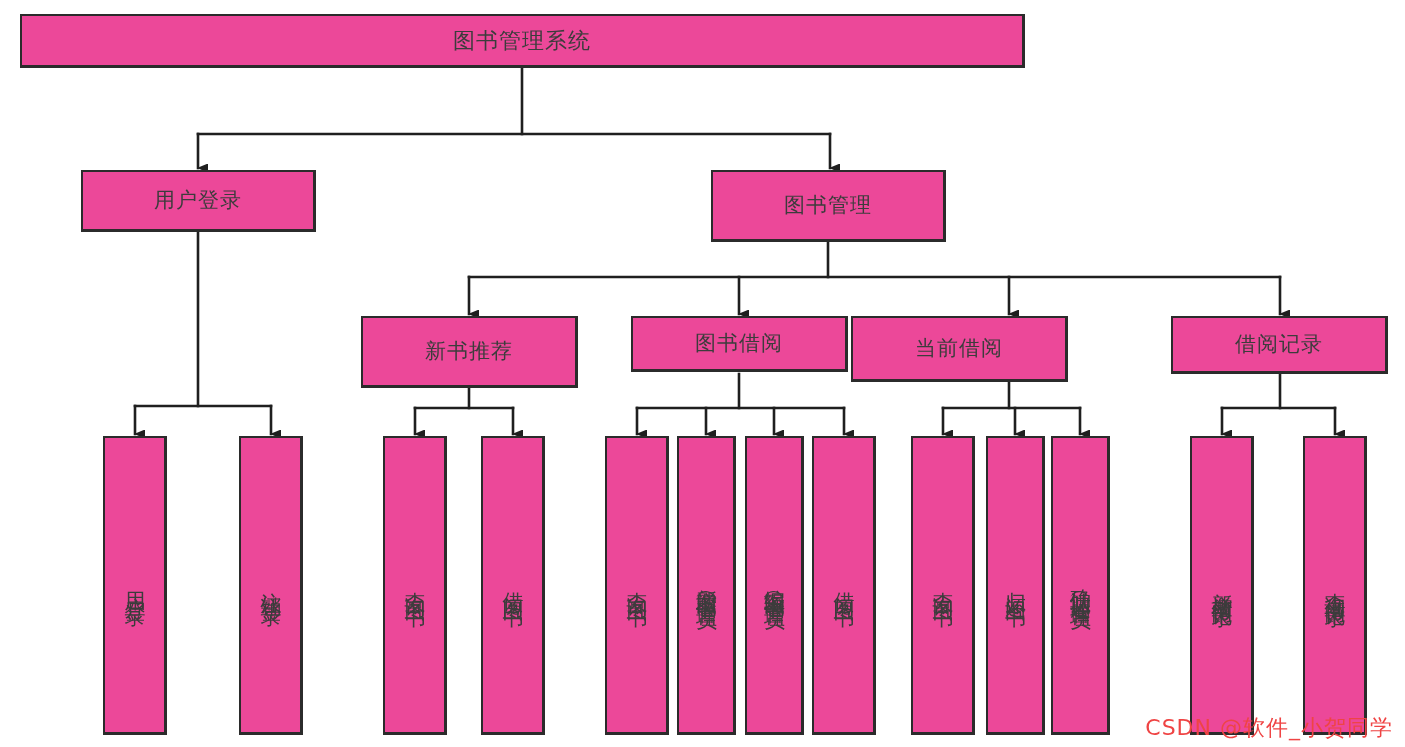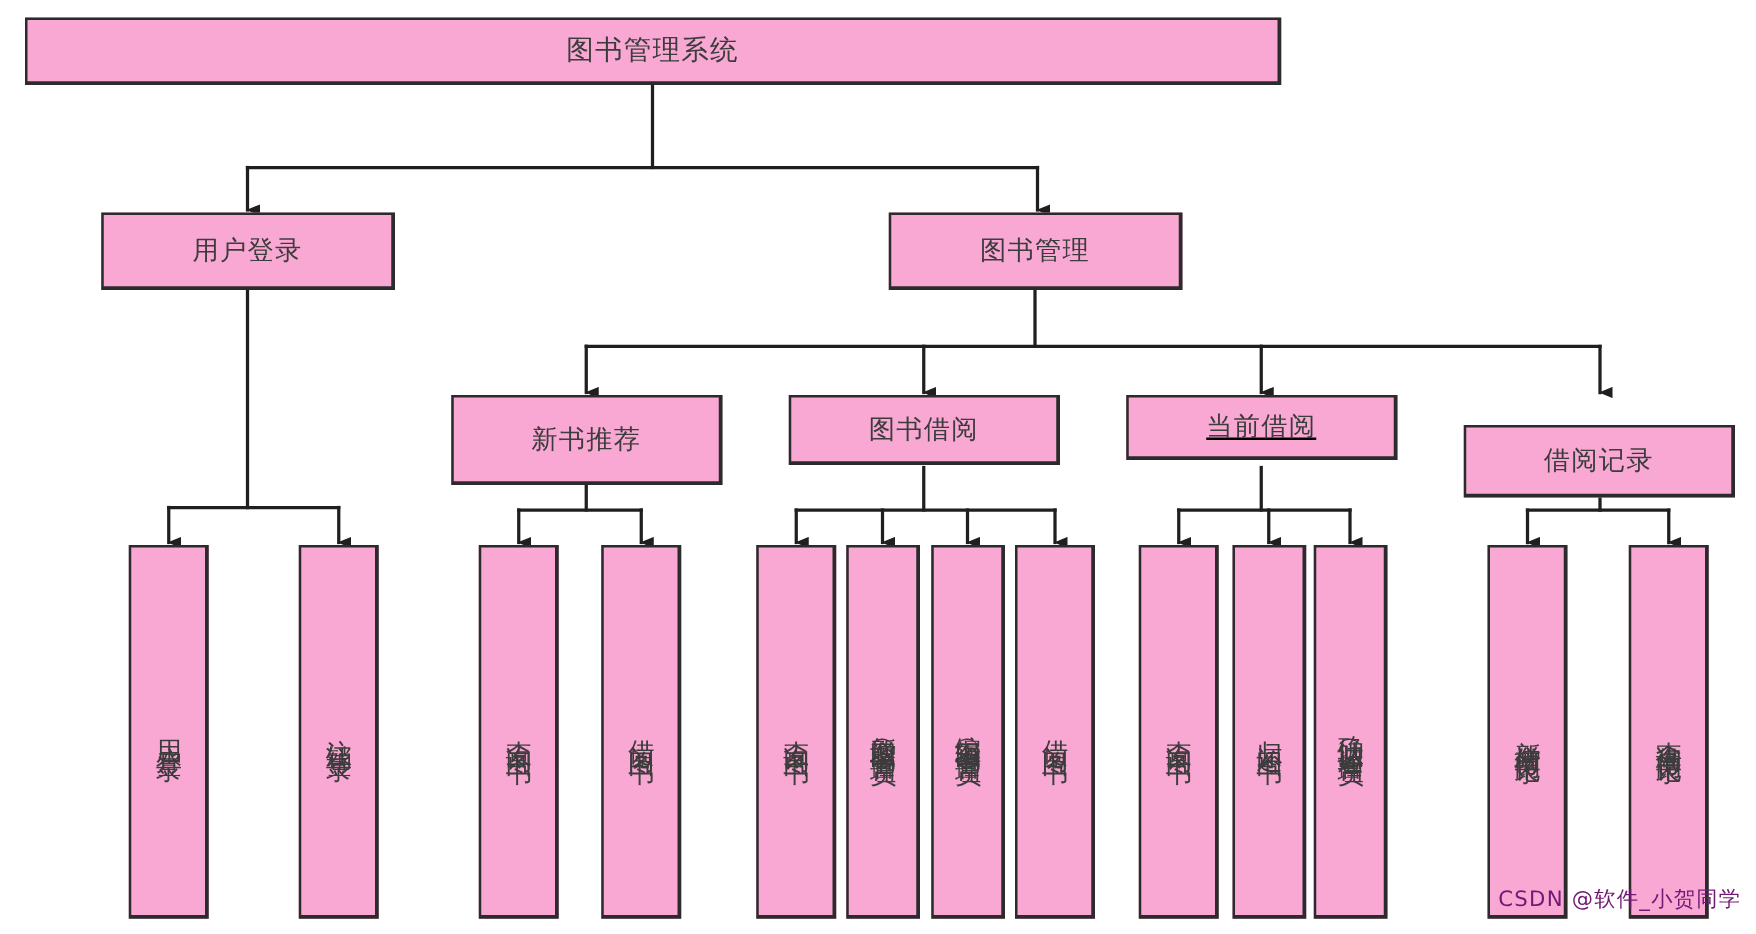--- a/index.html
+++ b/index.html
@@ -1,32 +1,32 @@
 <!DOCTYPE html>
 <html><head>
 <meta charset="utf-8">
 <title>图书管理系统 功能结构图</title>
 <style>
   html,body{margin:0;padding:0;background:#ffffff;}
   body{font-family:"DejaVu Sans","Liberation Sans",sans-serif;}
   #canvas{position:relative;width:1405px;height:747px;background:#fff;overflow:hidden;}
   svg#wires{position:absolute;left:0;top:0;width:1405px;height:747px;pointer-events:none;}
-  .node{position:absolute;box-sizing:border-box;background:#f9a8d4;
+  .node{position:absolute;box-sizing:border-box;background:#ec4899;
         border:2px solid #2b2b2b;border-right-width:3px;border-bottom-width:3px;
         display:flex;align-items:center;justify-content:center;z-index:2;}
   .node .lbl{color:#3c3c3c;font-size:21px;letter-spacing:1px;line-height:1.25;
              text-align:center;white-space:nowrap;}
   .node.root .lbl{font-size:22px;}
   .node.leaf{align-items:center;justify-content:center;}
   .node.leaf .lbl{writing-mode:vertical-rl;text-orientation:upright;
                   font-size:21px;letter-spacing:5px;white-space:nowrap;
                   max-height:286px;line-height:1;}
   .node.leaf.tall .lbl{letter-spacing:3px;}
-  #watermark{position:absolute;right:12px;bottom:16px;z-index:5;
-             color:#701a75;font-size:17px;letter-spacing:1px;white-space:nowrap;}
+  #watermark{position:absolute;right:12px;bottom:4px;z-index:5;
+             color:#ef4444;font-size:22px;letter-spacing:1px;white-space:nowrap;}
 </style>
 </head>
 <body>
 
 <div id="canvas">
 
   <svg id="wires" viewBox="0 0 1405 747" xmlns="http://www.w3.org/2000/svg">
     <defs>
       <marker id="arw" markerWidth="9" markerHeight="11" refX="4.5" refY="10" orient="auto" markerUnits="userSpaceOnUse">
         <path d="M0,0 L9,0 L4.5,11 Z" fill="#1f1f1f"></path>
@@ -76,34 +76,34 @@
     </g>
   </svg>
 
   <div class="node root" style="left: 20px; top: 14px; width: 1005px; height: 54px;">
     <span class="lbl">图书管理系统</span>
   </div>
 
   <div class="node lvl2" style="left: 81px; top: 170px; width: 235px; height: 62px;">
     <span class="lbl">用户登录</span>
   </div>
-  <div class="node lvl2" style="left: 711px; top: 170px; width: 235px; height: 62px;">
+  <div class="node lvl2" style="left: 711px; top: 170px; width: 235px; height: 72px;">
     <span class="lbl">图书管理</span>
   </div>
 
   <div class="node lvl3" style="left: 361px; top: 316px; width: 217px; height: 72px;">
     <span class="lbl">新书推荐</span>
   </div>
   <div class="node lvl3" style="left: 631px; top: 316px; width: 217px; height: 56px;">
     <span class="lbl">图书借阅</span>
   </div>
-  <div class="node lvl3" style="left: 901px; top: 316px; width: 217px; height: 52px; text-decoration: underline;">
+  <div class="node lvl3" style="left: 851px; top: 316px; width: 217px; height: 66px;">
     <span class="lbl">当前借阅</span>
   </div>
-  <div class="node lvl3" style="left: 1171px; top: 316px; width: 217px; height: 58px; margin-top: 24px;">
+  <div class="node lvl3" style="left: 1171px; top: 316px; width: 217px; height: 58px;">
     <span class="lbl">借阅记录</span>
   </div>
 
   <div class="node leaf" style="left: 103px; top: 436px; width: 64px; height: 299px;">
     <span class="lbl">用户登录</span>
   </div>
   <div class="node leaf" style="left: 239px; top: 436px; width: 64px; height: 299px;">
     <span class="lbl">注销登录</span>
   </div>
   <div class="node leaf" style="left: 383px; top: 436px; width: 64px; height: 299px;">

